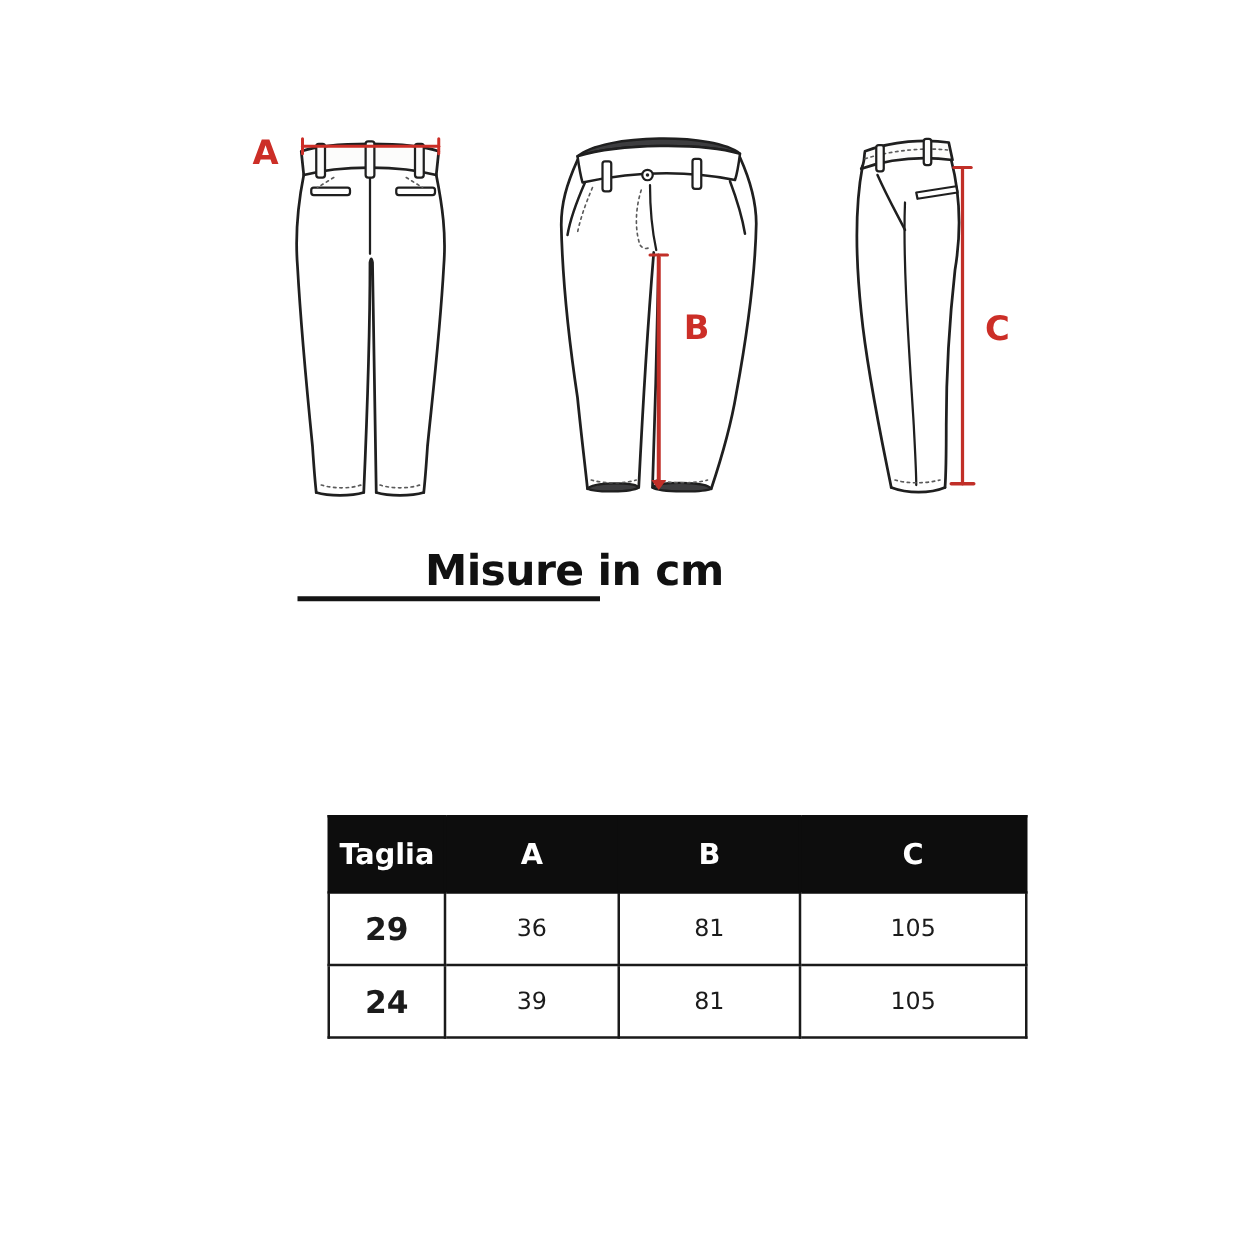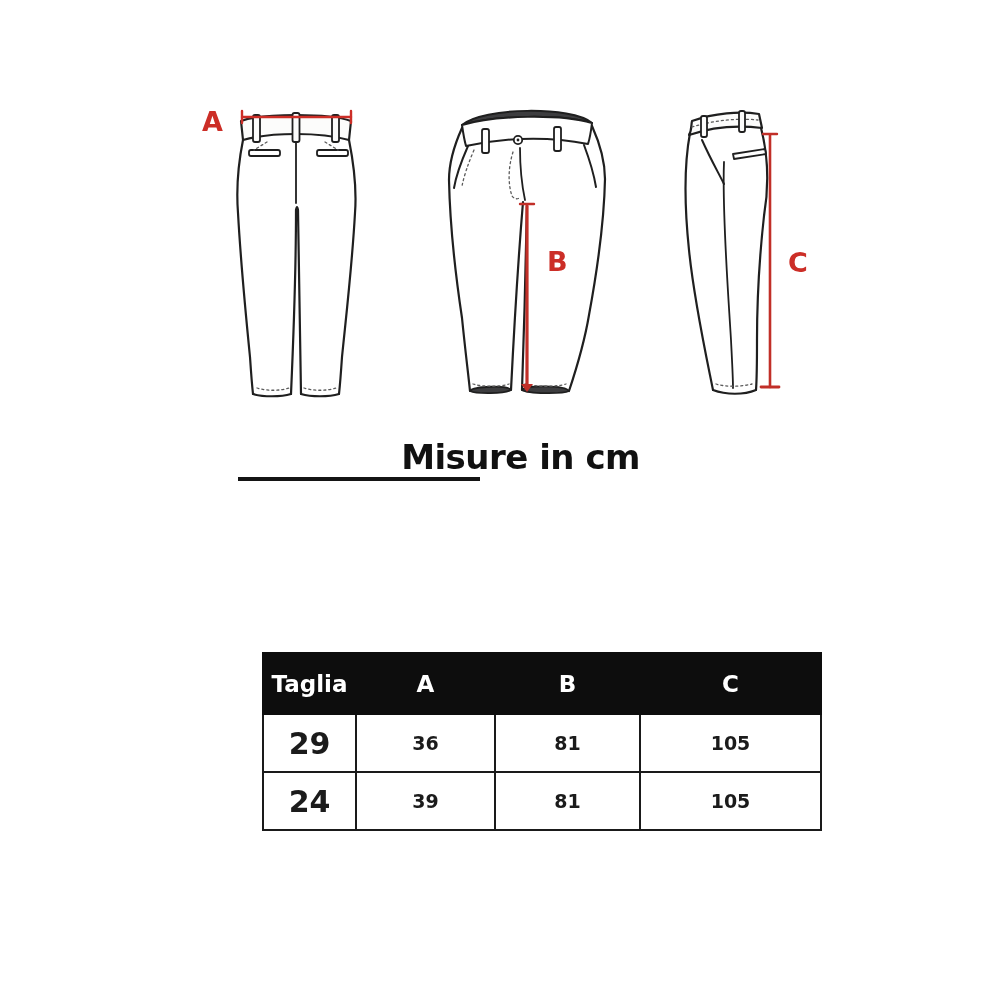--- a/index.html
+++ b/index.html
@@ -14,21 +14,21 @@
 
   .diagram-svg {
     position: absolute;
     left: 180px; top: 85px;
     width: 660px; height: 345px;
   }
 
   .title {
     position: absolute;
     left: 340px; top: 440px; width: 300px;
-    text-align: right;
+    text-align: left;
     font-size: 34px;
     font-weight: 700;
     color: #111111;
     letter-spacing: -0.5px;
     line-height: 34px;
   }
   .title-underline {
     position: absolute;
     left: 238px; top: 477px;
     width: 242px; height: 4px;
@@ -50,22 +50,22 @@
   }
   table.size-table thead tr { height: 61px; }
   table.size-table thead th {
     background: #0d0d0d;
     color: #ffffff;
     font-size: 23px;
     font-weight: 700;
     border-color: #0d0d0d;
   }
   table.size-table tbody tr { height: 58px; background: #ffffff; }
-  td.size-cell { font-size: 30px; font-weight: 700; }
-  td.value-cell { font-size: 19px; font-weight: 700; }
+  td.size-cell { font-size: 25px; font-weight: 700; }
+  td.value-cell { font-size: 19px; font-weight: 400; }
 </style>
 </head>
 <body>
 
 <div class="stage">
 
   <svg class="diagram-svg" viewBox="180 85 660 345" xmlns="http://www.w3.org/2000/svg">
 
     <g stroke="#1f1f1f" fill="none" stroke-width="2.2" stroke-linecap="round" stroke-linejoin="round">
 

